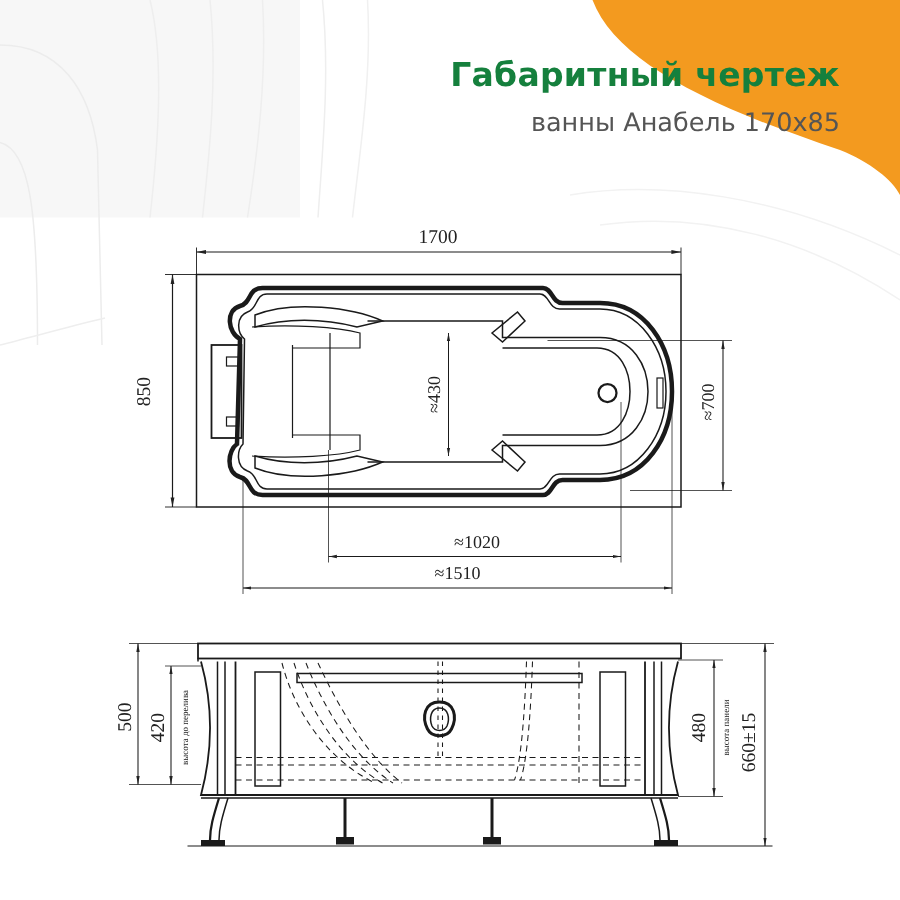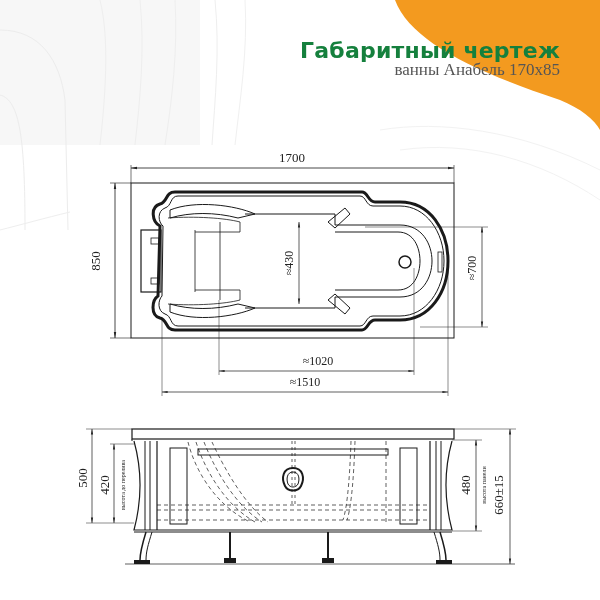--- a/index.html
+++ b/index.html
@@ -1,20 +1,20 @@
 <!DOCTYPE html>
 <html><head>
 <meta charset="utf-8">
 <style>
   html, body { margin:0; padding:0; }
   body { width:600px; height:600px; position:relative; overflow:hidden; background:#ffffff; font-family:"DejaVu Sans", sans-serif; }
   .bg-left { position:absolute; left:0; top:0; width:200px; height:145px; background:#f7f7f7; }
   #bg-svg { position:absolute; left:0; top:0; }
   .title { position:absolute; right:40px; top:38px; font-size:22px; font-weight:bold; color:#15803d; white-space:nowrap; letter-spacing:0.2px; }
-  .subtitle { position:absolute; right:40px; top:60px; font-size:17px; color:#555; white-space:nowrap;font-family:Liberation Serif, serif; }
+  .subtitle { position:absolute; right:40px; top:72px; font-size:17px; color:#555; white-space:nowrap; }
   #drawing { position:absolute; left:0; top:0; }
   .dim { font-family:"Liberation Serif", serif; fill:#222; }
 </style>
 </head>
 <body>
 
 <div class="bg-left"></div>
 
 <svg id="bg-svg" width="600" height="600">
   <path d="M395,0 C410,40 470,70 560,100 C580,108 595,120 600,130 L600,0 Z" fill="#f39a1f"></path>

